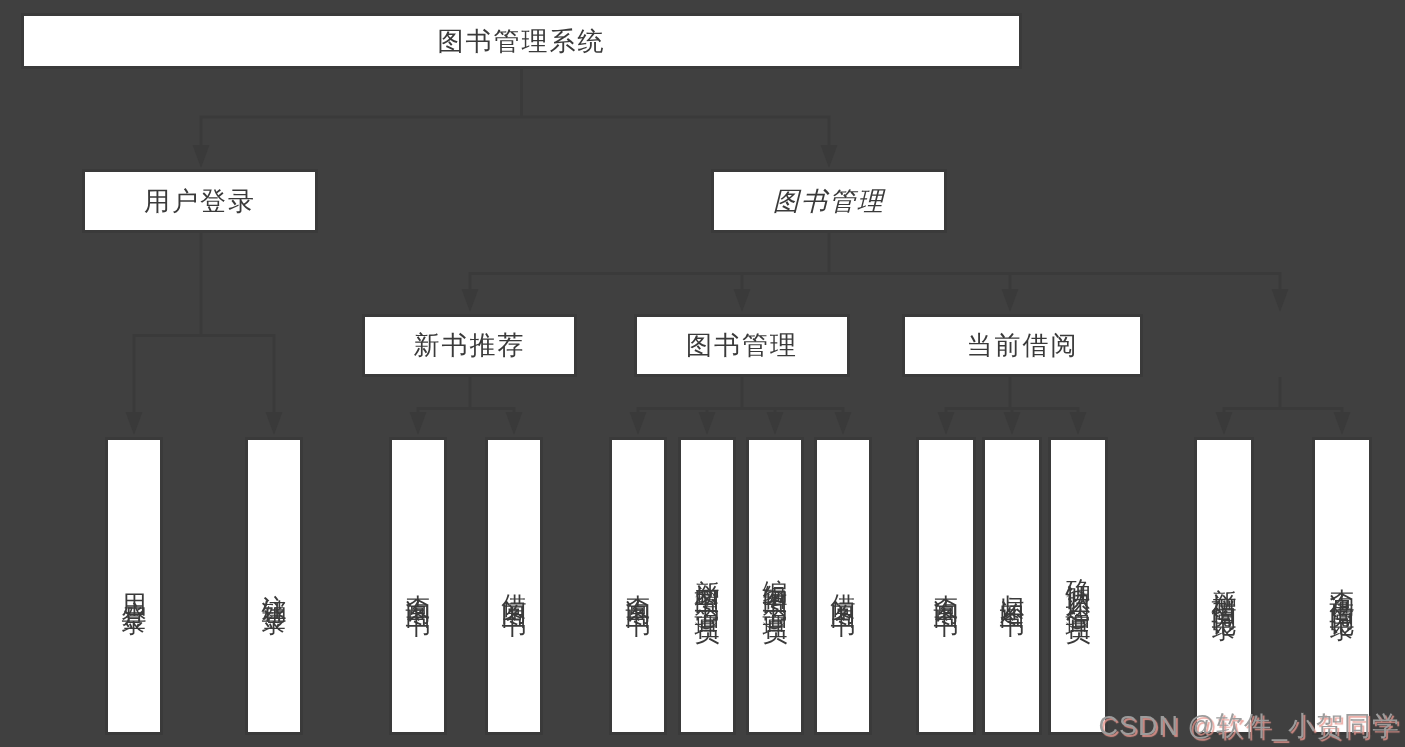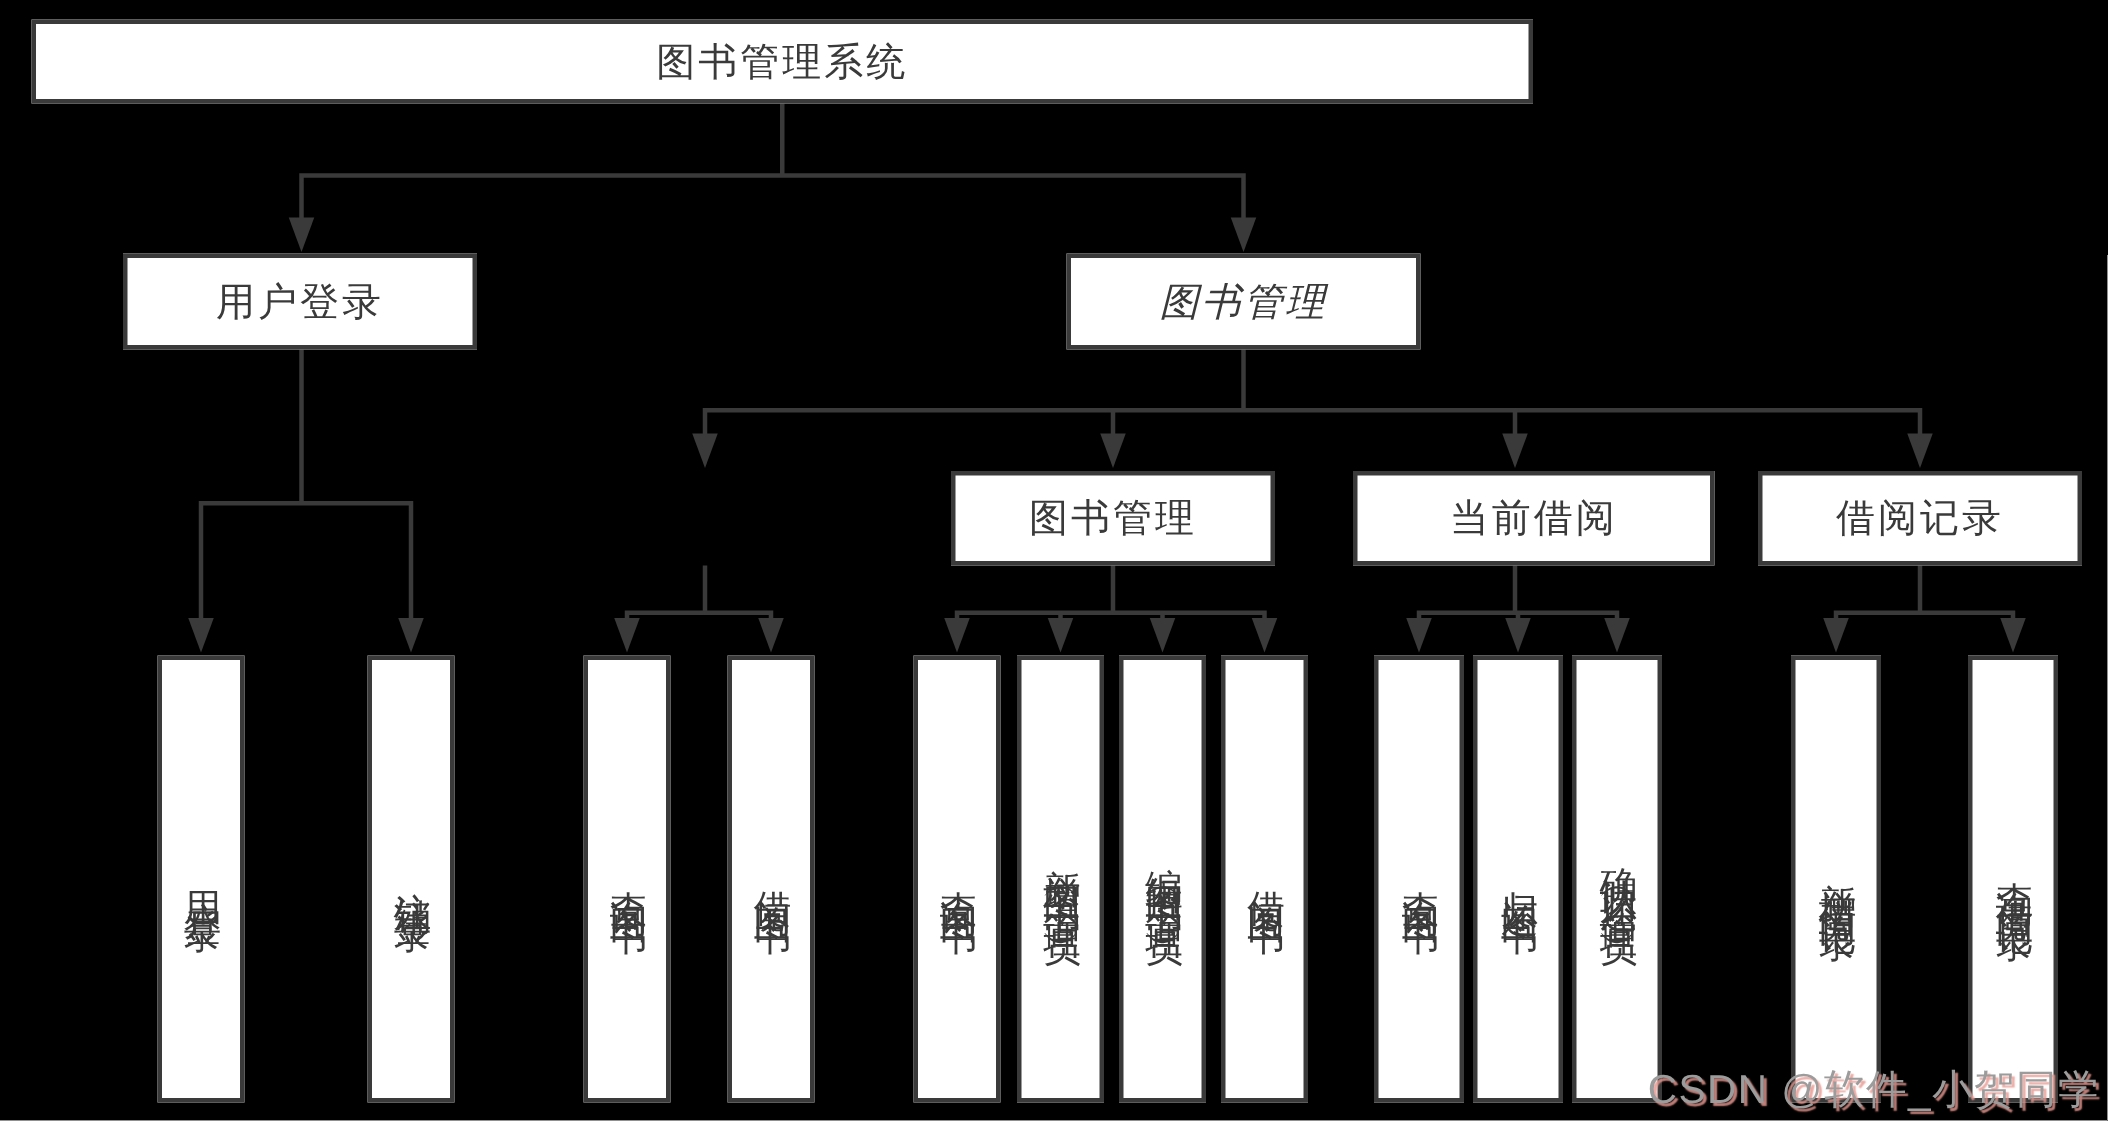--- a/index.html
+++ b/index.html
@@ -1,19 +1,19 @@
 <!DOCTYPE html>
 <html><head>
 <meta charset="utf-8">
 <style>
   html,body{margin:0;padding:0;background:#ffffff;}
   #stage{
     position:relative;
     width:1405px;height:747px;
-    background:#000000;
+    background:#404040;
     overflow:hidden;
     font-family:"Liberation Sans","DejaVu Sans",sans-serif;
   }
   #connectors{position:absolute;left:0;top:0;z-index:1;}
   .node{
     position:absolute;
     box-sizing:border-box;
     border:3px solid #3a3a3a;
     background:#ffffff;
     color:#3a3a3a;
@@ -109,23 +109,23 @@
       <polygon points="1224,435 1215.5,412 1232.5,412"></polygon>
       <polygon points="1342,435 1333.5,412 1350.5,412"></polygon>
     </g>
   </svg>
 
   <div class="node h n-root">图书管理系统</div>
 
   <div class="node h n-userlogin">用户登录</div>
   <div class="node h n-bookmgmt">图书管理</div>
 
+  <div class="node h n-newbook">新书推荐</div>
   <div class="node h n-borrow">图书管理</div>
   <div class="node h n-current">当前借阅</div>
-  <div class="node h n-records">借阅记录</div>
 
   <div class="node v leaf l-a1">用户登录</div>
   <div class="node v leaf l-a2">注销登录</div>
 
   <div class="node v leaf l-b1">查询图书</div>
   <div class="node v leaf l-b2">借阅图书</div>
 
   <div class="node v leaf l-c1">查询图书</div>
   <div class="node v leaf l-c2">新增图书（管理员）</div>
   <div class="node v leaf l-c3">编辑图书（管理员）</div>

